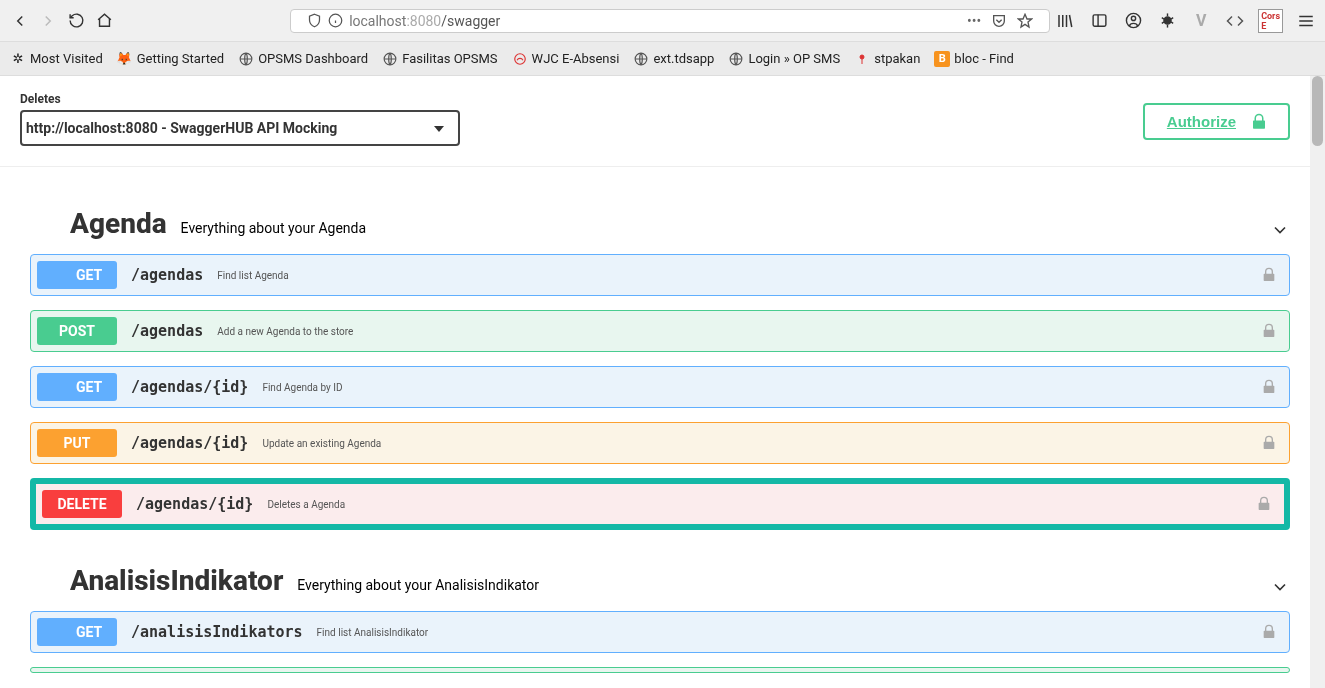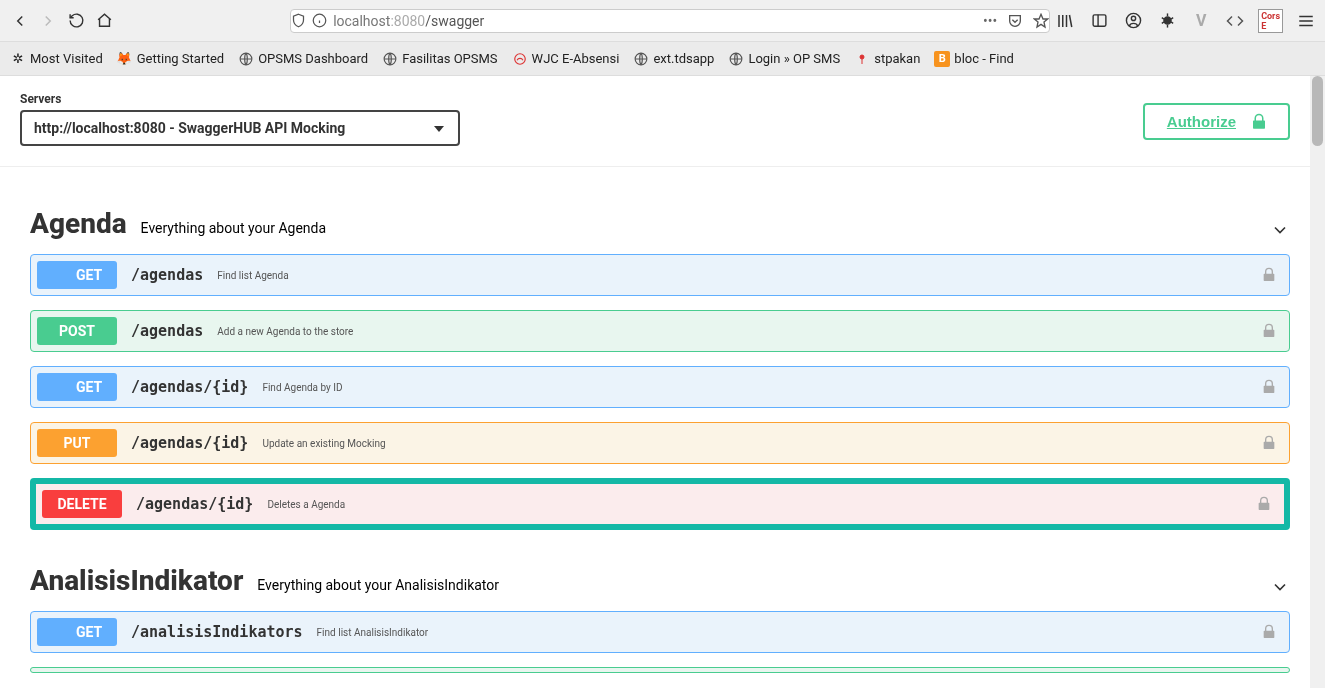--- a/index.html
+++ b/index.html
@@ -30,21 +30,21 @@
   .nav-btn.disabled { color: #bbb; }
   .url-bar {
     margin-left: 170px;
     flex: 0 0 760px;
     height: 24px;
     background: #fff;
     border: 1px solid #ccc;
     border-radius: 4px;
     display: flex;
     align-items: center;
-    padding: 0 0;
+    padding: 0 16px;
     gap: 6px;
     color: #555;
     font-size: 14px;
   }
   .url-host { color: #777; }
   .url-port { color: #aaa; }
   .url-text { flex: 1; }
   .url-icons-right { margin-left: auto; display: flex; gap: 10px; color: #666; }
   .toolbar-right { margin-left: auto; display: flex; gap: 12px; align-items: center; color: #333; }
   .toolbar-right .iconbtn { width: 22px; height: 22px; display: flex; align-items:center; justify-content:center; }
@@ -91,21 +91,21 @@
     font-weight: bold;
     color: #333;
     position: absolute;
     top: 16px;
   }
   .servers-select {
     margin-top: 14px;
     border: 2px solid #444;
     border-radius: 4px;
     height: 36px;
-    padding: 0 40px 0 12px;
+    padding: 0 40px 0 4px;
     font-size: 14px;
     font-weight: 700;
     color: #333;
     background: #fff;
     position: relative;
     display: flex; align-items: center;
     min-width: 440px;
   }
   .servers-select::after {
     content: "";
@@ -126,21 +126,21 @@
     display: flex; align-items: center; gap: 14px; text-decoration: underline;
   }
   .lock-green { width:16px; height:16px; }
 
   .content-pad { padding: 10px 20px 20px 30px; }
 
   .tag-header {
     display: flex; align-items: flex-end; gap: 14px;
     margin-top: 30px;
   }
-  .tag-name { font-size: 28px; font-weight: 800; color: #333; }
+  .tag-name { font-size: 28px; font-weight: 800; color: #333; margin-left: 40px; }
   .tag-desc { font-size: 14px; color: #000000; padding-bottom: 4px; flex: 1; }
   .tag-toggle { margin-left: auto; }
 
   .ops { margin-top: 14px; display: flex; flex-direction: column; gap: 14px; }
 
   .op {
     border-radius: 4px;
     display: flex; align-items: center;
     padding: 6px 12px 6px 6px;
     gap: 14px;
@@ -345,21 +345,21 @@
   </div>
 </div>
 
 <div class="scrollbar">
   <div class="scroll-thumb"></div>
 </div>
 
 <div class="page">
 
   <div class="servers-row" style="position:relative;">
-    <div class="servers-label">Servers</div>
+    <div class="servers-label">Deletes</div>
     <div class="servers-select">
       <span>http://localhost:8080 - SwaggerHUB API Mocking</span>
     </div>
     <button class="authorize-btn">
       <span>Authorize</span>
       <span class="lock-green">
         <svg width="18" height="18" viewBox="0 0 24 24" fill="#49cc90">
             <path d="M6 10V7a6 6 0 0 1 12 0v3h1a1 1 0 0 1 1 1v9a1 1 0 0 1-1 1H5a1 1 0 0 1-1-1v-9a1 1 0 0 1 1-1h1zm2 0h8V7a4 4 0 0 0-8 0v3z"></path>
           </svg>
       </span>
@@ -405,21 +405,21 @@
         <div class="summary">Find Agenda by ID</div>
         <div class="op-lock">
             <svg width="16" height="16" viewBox="0 0 24 24" fill="#aaa">
               <path d="M6 10V7a6 6 0 0 1 12 0v3h1a1 1 0 0 1 1 1v9a1 1 0 0 1-1 1H5a1 1 0 0 1-1-1v-9a1 1 0 0 1 1-1h1zm2 0h8V7a4 4 0 0 0-8 0v3z"></path>
             </svg>
           </div>
       </div>
       <div class="op put">
         <div class="method put">PUT</div>
         <div class="path">/agendas/{id}</div>
-        <div class="summary">Update an existing Mocking</div>
+        <div class="summary">Update an existing Agenda</div>
         <div class="op-lock">
             <svg width="16" height="16" viewBox="0 0 24 24" fill="#aaa">
               <path d="M6 10V7a6 6 0 0 1 12 0v3h1a1 1 0 0 1 1 1v9a1 1 0 0 1-1 1H5a1 1 0 0 1-1-1v-9a1 1 0 0 1 1-1h1zm2 0h8V7a4 4 0 0 0-8 0v3z"></path>
             </svg>
           </div>
       </div>
       <div class="op delete">
         <div class="method delete">DELETE</div>
         <div class="path">/agendas/{id}</div>
         <div class="summary">Deletes a Agenda</div>

